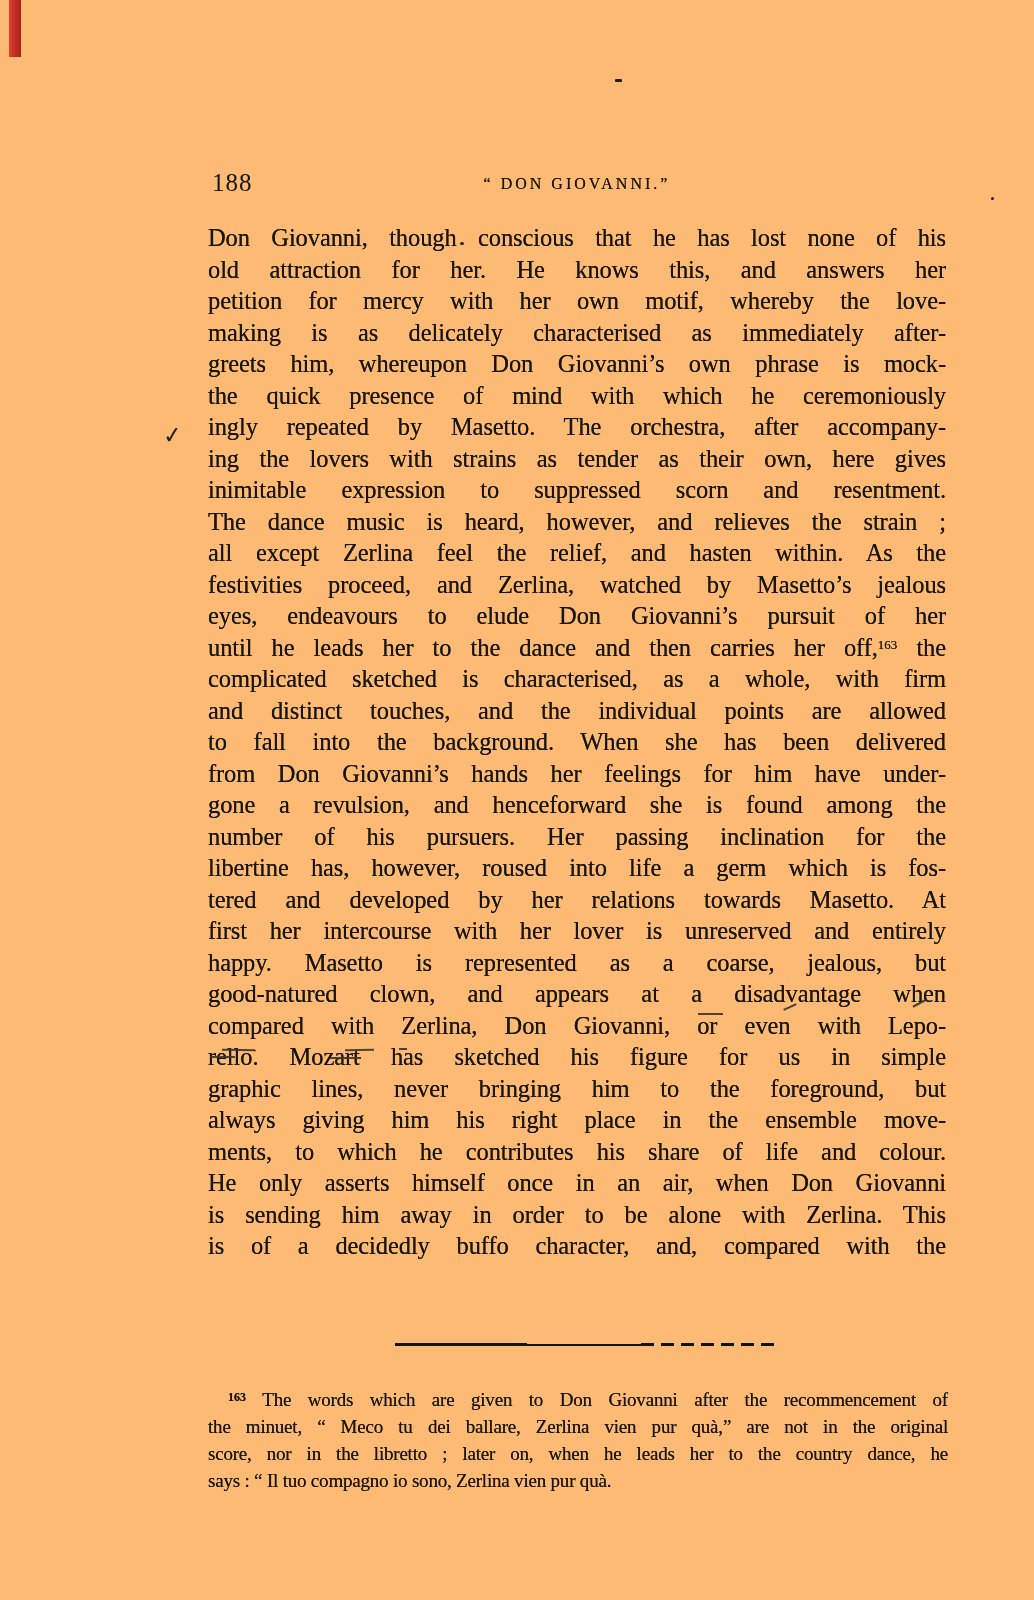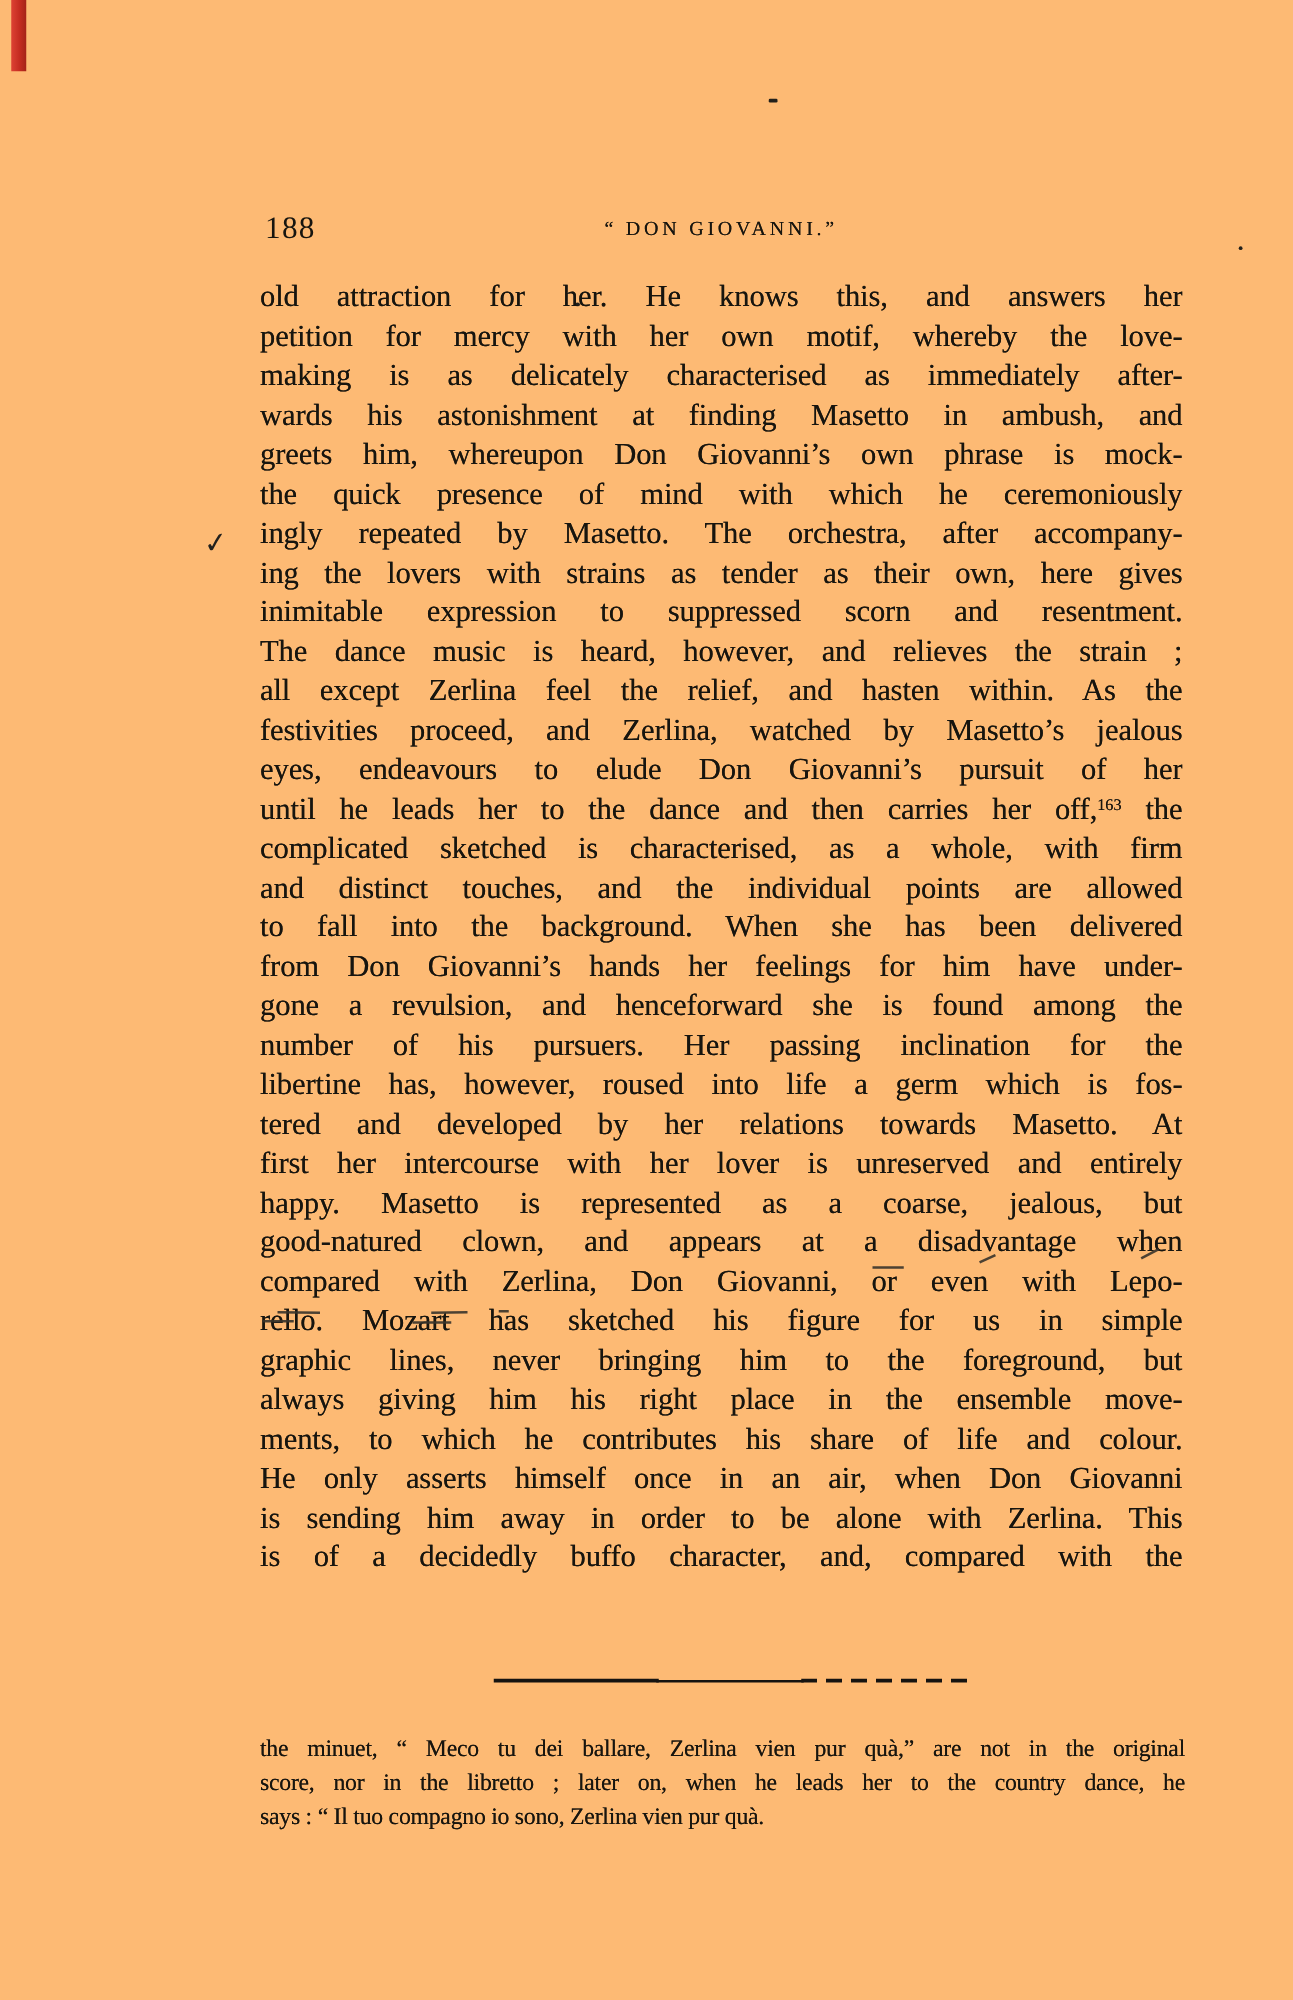--- a/index.html
+++ b/index.html
@@ -95,24 +95,24 @@
     <span class="htitle">“ DON GIOVANNI.”</span>
   </div>
 
   <span class="speck dash"></span>
   <span class="speck dot-right"></span>
   <span class="speck dot-line1"></span>
 
   <span class="checkmark">✓</span>
 
   <div class="bodytext">
+    <div class="bline">Don Giovanni, though conscious that he has lost none of his</div>
     <div class="bline">old attraction for her. He knows this, and answers her</div>
     <div class="bline">petition for mercy with her own motif, whereby the love-</div>
     <div class="bline">making is as delicately characterised as immediately after-</div>
-    <div class="bline">wards his astonishment at finding Masetto in ambush, and</div>
     <div class="bline">greets him, whereupon Don Giovanni’s own phrase is mock-</div>
     <div class="bline">the quick presence of mind with which he ceremoniously</div>
     <div class="bline">ingly repeated by Masetto. The orchestra, after accompany-</div>
     <div class="bline">ing the lovers with strains as tender as their own, here gives</div>
     <div class="bline">inimitable expression to suppressed scorn and resentment.</div>
     <div class="bline">The dance music is heard, however, and relieves the strain ;</div>
     <div class="bline">all except Zerlina feel the relief, and hasten within. As the</div>
     <div class="bline">festivities proceed, and Zerlina, watched by Masetto’s jealous</div>
     <div class="bline">eyes, endeavours to elude Don Giovanni’s pursuit of her</div>
     <div class="bline"><span>until he leads her to the dance and then carries her off,</span><sup class="fref">163</sup><span> the</span></div>
@@ -146,18 +146,19 @@
   <span class="pmark pm-acute1"></span>
   <span class="pmark pm-acute2"></span>
 
   <div class="divider">
     <span class="seg-a"></span>
     <span class="seg-b"></span>
     <span class="seg-c"></span>
   </div>
 
   <div class="footnote">
+    <div class="fline first"><sup class="fmark">163</sup><span> The words which are given to Don Giovanni after the recommencement of</span></div>
     <div class="fline">the minuet, “ Meco tu dei ballare, Zerlina vien pur quà,” are not in the original</div>
     <div class="fline">score, nor in the libretto ; later on, when he leads her to the country dance, he</div>
     <div class="fline last">says : “ Il tuo compagno io sono, Zerlina vien pur quà.</div>
   </div>
 
 </div>
 
 </body></html>

